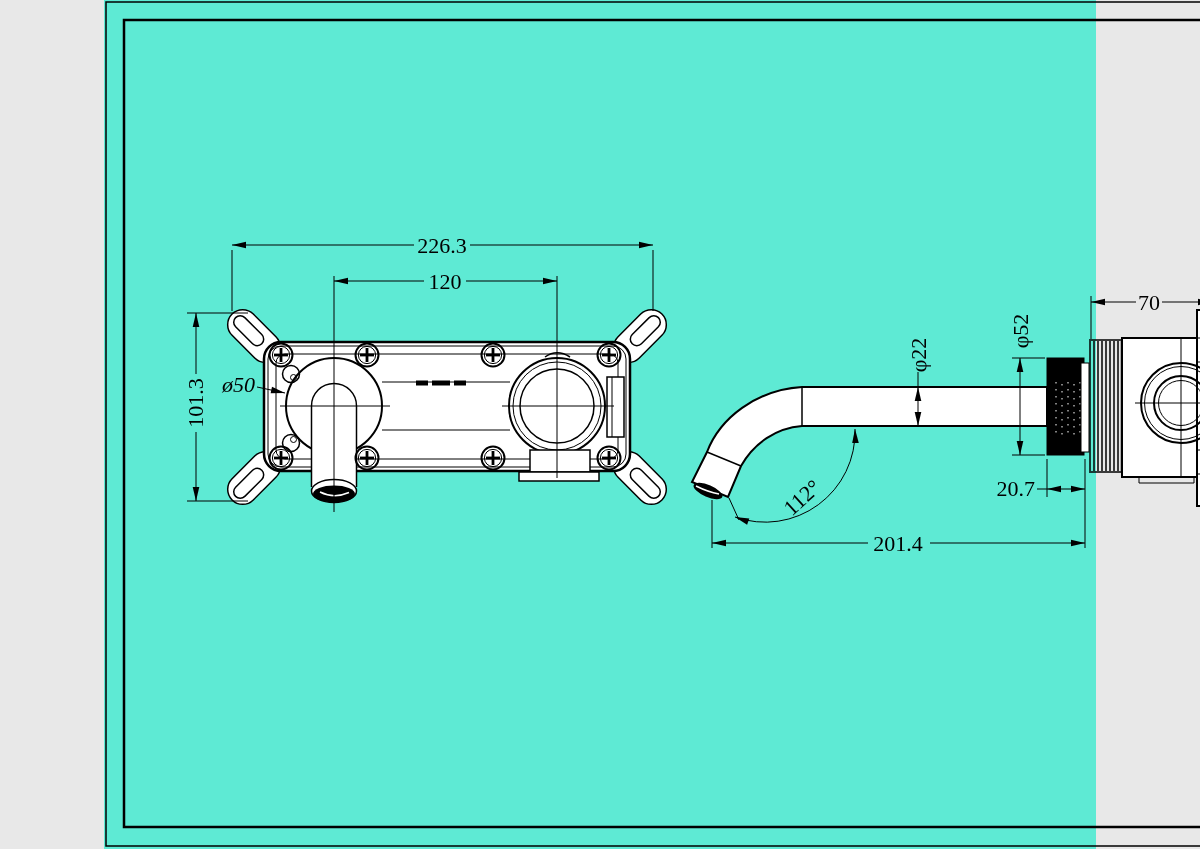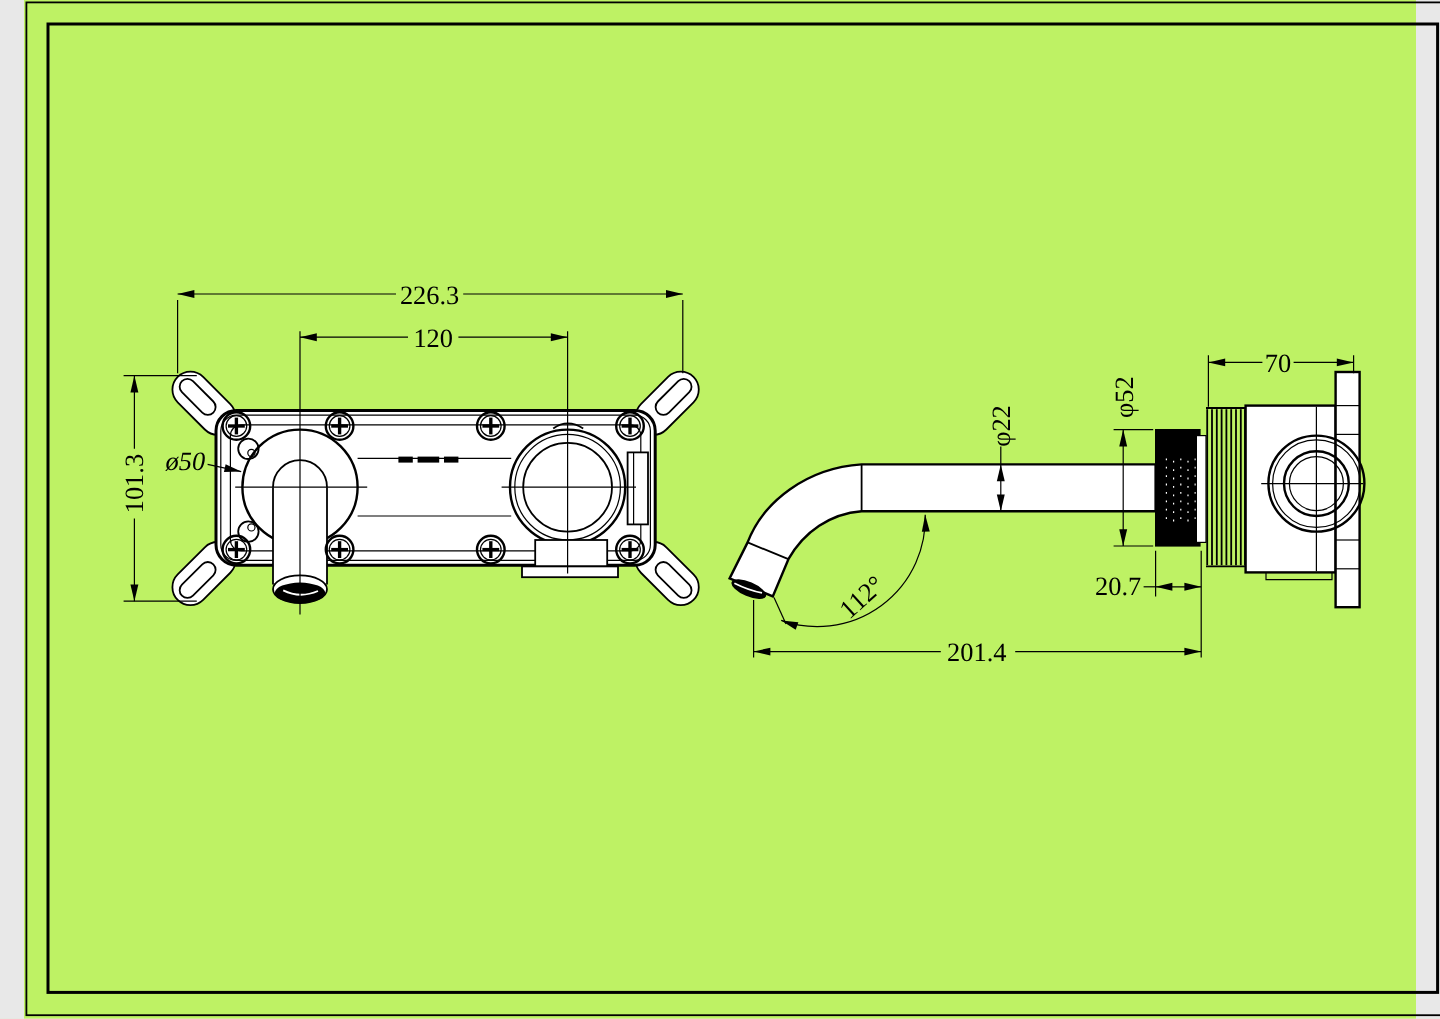--- a/index.html
+++ b/index.html
@@ -1,16 +1,16 @@
 <!DOCTYPE html>
 <html><head>
 <meta charset="utf-8">
 <style>
   html,body{margin:0;padding:0;background:#e8e8e8;}
-  .sheet{position:relative;width:1160px;height:849px;background:#bef264;margin:0 auto;}
+  .sheet{position:relative;width:992px;height:849px;background:#5eead4;margin:0 auto;}
   svg{display:block;}
   .ln{stroke:#000;fill:none;}
   .s1{stroke-width:1;}
   .s15{stroke-width:1.5;}
   .s2{stroke-width:2;}
   .s25{stroke-width:2.5;}
   .wf{fill:#fff;stroke:#000;}
   .bf{fill:#000;stroke:none;}
   .thin{stroke:#000;stroke-width:1;fill:none;}
   text.dim{font:22px "Liberation Serif","DejaVu Serif",serif;fill:#000;stroke:none;}

